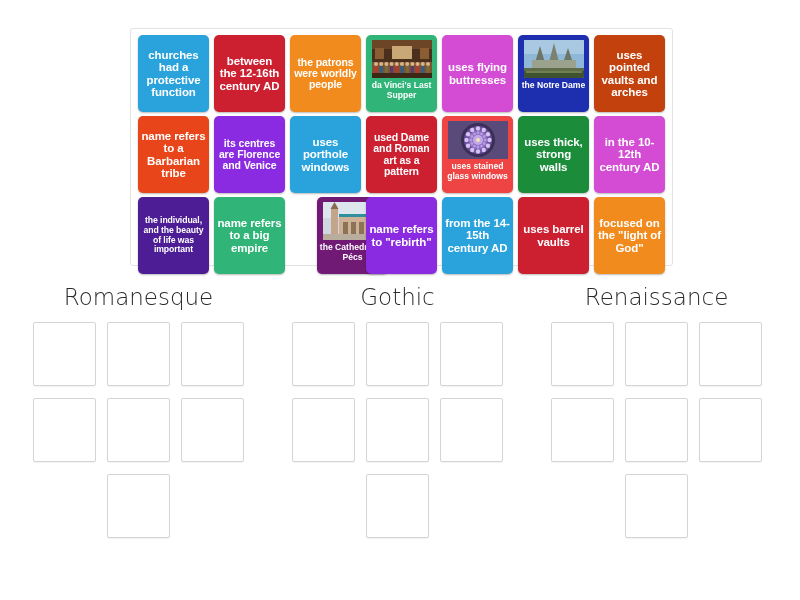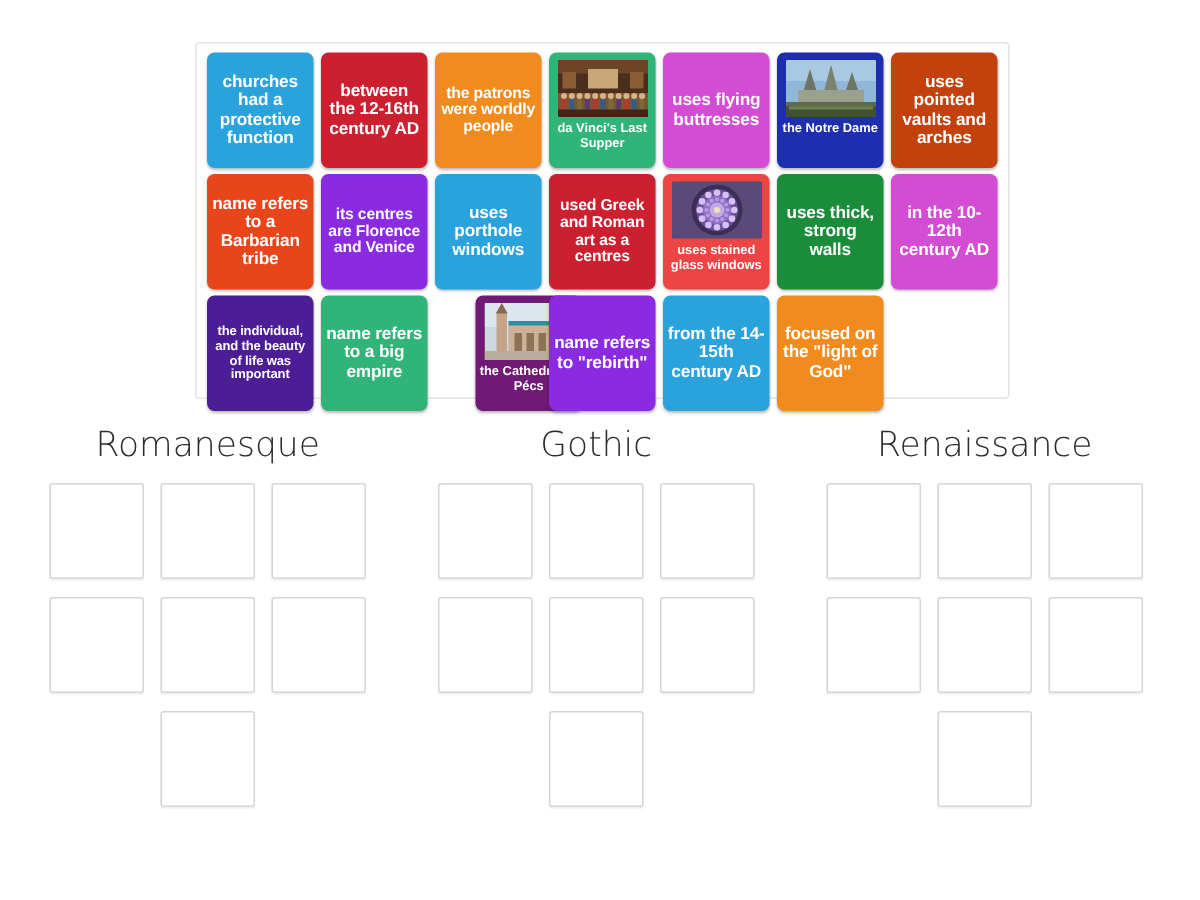--- a/index.html
+++ b/index.html
@@ -211,21 +211,21 @@
       <div class="tile sz-md" style="background: rgb(232, 70, 26);">
         <div class="tile-text">name refers to a Barbarian tribe</div>
       </div>
       <div class="tile sz-sm" style="background: rgb(138, 43, 226);">
         <div class="tile-text">its centres are Florence and Venice</div>
       </div>
       <div class="tile sz-md" style="background: rgb(42, 163, 221);">
         <div class="tile-text">uses porthole windows</div>
       </div>
       <div class="tile sz-sm" style="background: rgb(204, 32, 49);">
-        <div class="tile-text">used Greek and Roman art as a centres</div>
+        <div class="tile-text">used Dame and Roman art as a pattern</div>
       </div>
       <div class="tile sz-sm has-image" style="background: #ef4444;">
         <div class="thumb">
           <svg viewBox="0 0 60 38" width="60" height="38" style="display: block;">
             <rect x="0" y="0" width="60" height="38" fill="#5a4a7a"></rect>
             <circle cx="30" cy="19" r="17" fill="#3a2f55"></circle>
             <circle cx="30" cy="19" r="14" fill="#6a4fa0"></circle>
             <circle cx="30" cy="19" r="9.5" fill="#8f6fc4"></circle>
             <circle cx="30" cy="19" r="5" fill="#c3a8e8"></circle>
             <circle cx="30" cy="19" r="2" fill="#efe2b0"></circle>
@@ -287,20 +287,23 @@
           </svg>
         </div>
         <div class="caption">the Cathedral of Pécs</div>
       </div>
       <div class="tile sz-md" style="background: rgb(138, 43, 226);">
         <div class="tile-text">name refers to "rebirth"</div>
       </div>
       <div class="tile sz-md" style="background: rgb(42, 163, 221);">
         <div class="tile-text">from the 14-15th century AD</div>
       </div>
+      <div class="tile sz-md" style="background: rgb(204, 32, 49);">
+        <div class="tile-text">uses barrel vaults</div>
+      </div>
       <div class="tile sz-md" style="background: rgb(242, 139, 30);">
         <div class="tile-text">focused on the "light of God"</div>
       </div>
     </div>
 </div>
 
 <div id="sort-area">
   <div class="column-set">
       <div class="category">
         <div class="category-title">Romanesque</div>

